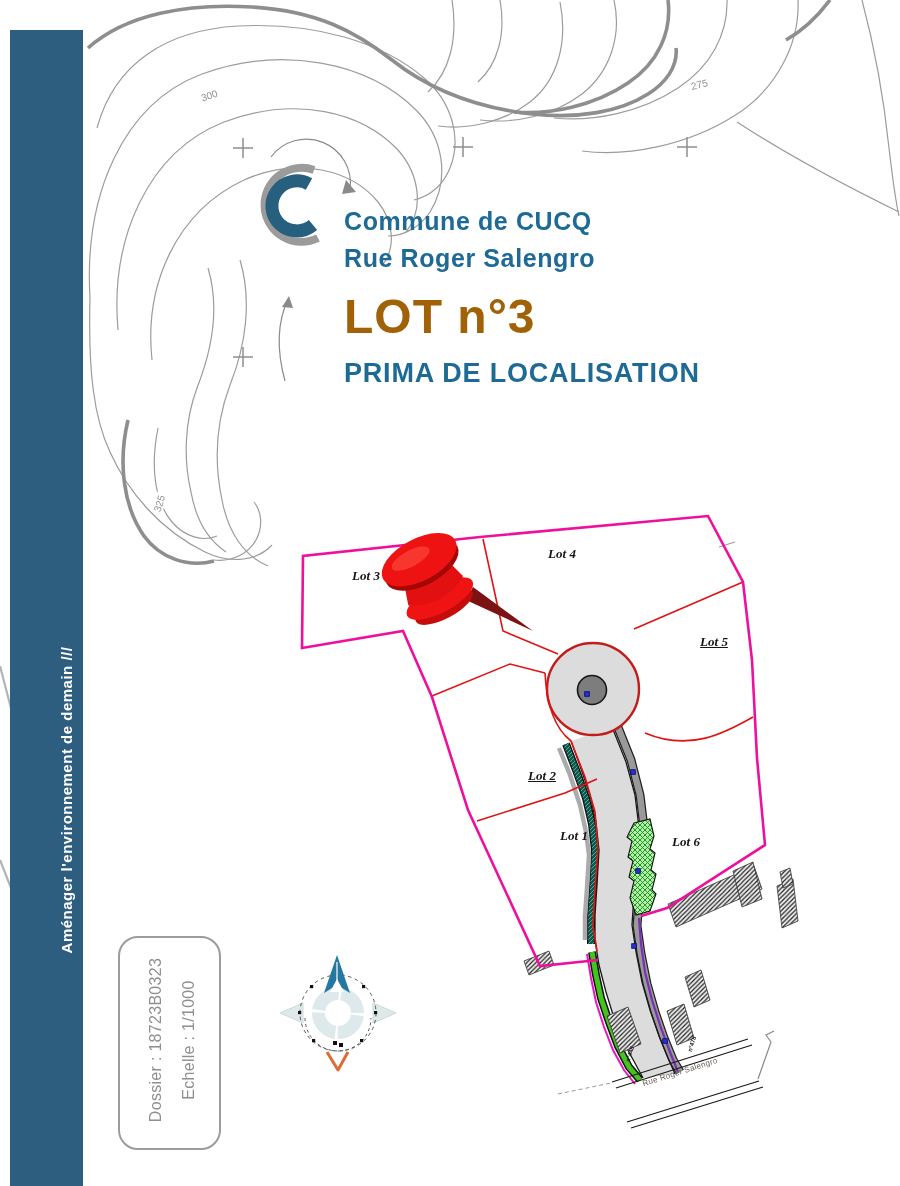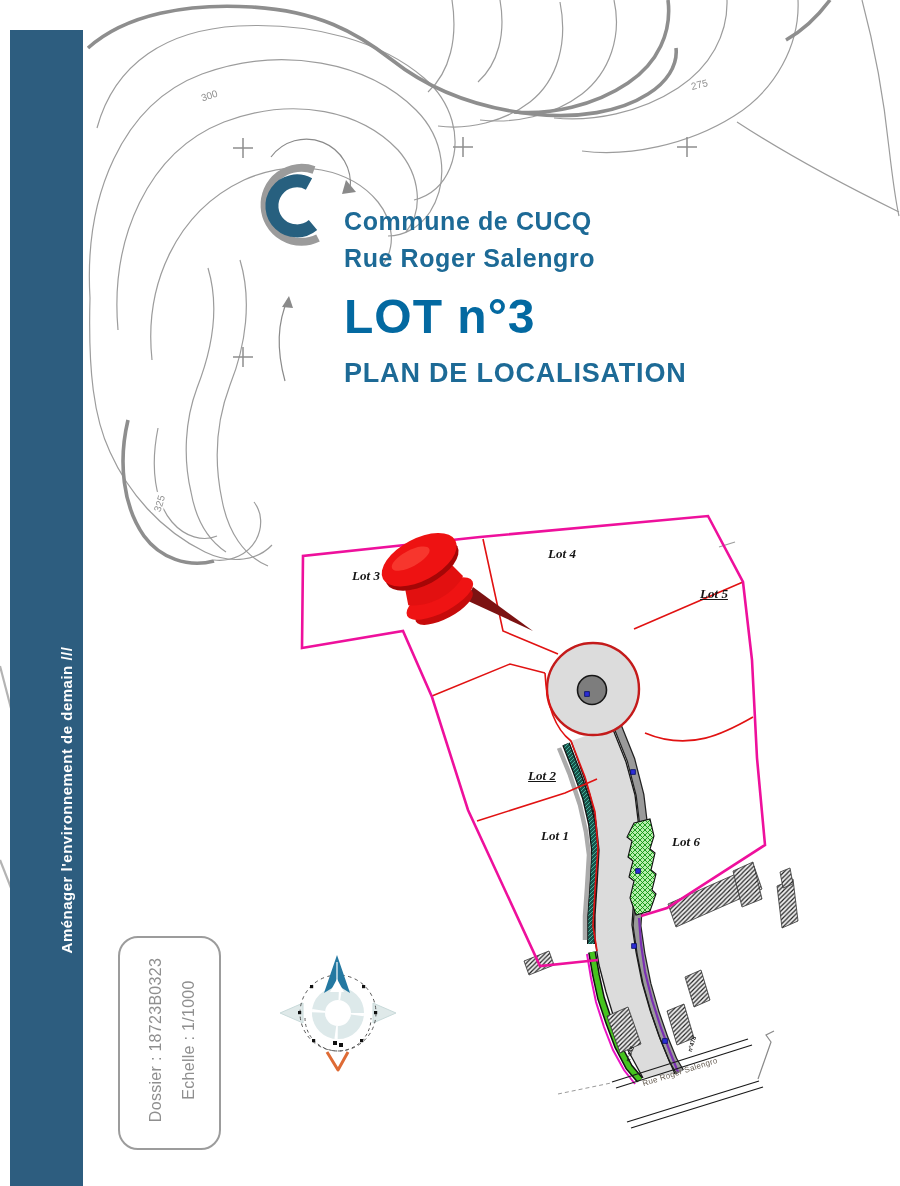--- a/index.html
+++ b/index.html
@@ -4,21 +4,21 @@
 <style>
   html,body{margin:0;padding:0;background:#e8e8e8;}
   .page{position:relative;width:900px;height:1186px;background:#ffffff;overflow:hidden;
         font-family:"Liberation Sans",sans-serif;}
   .page svg{position:absolute;left:0;top:0;}
   .sidebar{position:absolute;left:10px;top:30px;width:73px;height:1156px;background:#2d5d7f;}
   .tagline{position:absolute;left:66px;top:800px;transform:translate(-50%,-50%) rotate(-90deg);
            white-space:nowrap;color:#ffffff;font-size:15px;font-weight:700;letter-spacing:.5px;}
   .titleblock{position:absolute;left:328px;top:203px;color:#1d6a96;margin-left:16px;}
   .addr{font-size:25px;font-weight:700;line-height:37px;letter-spacing:.6px;}
-  .bigtitle{font-size:48px;font-weight:700;letter-spacing:1px;margin-top:12px;color:#0369a1;}
+  .bigtitle{font-size:48px;font-weight:700;letter-spacing:1px;margin-top:12px;color:#a16207;}
   .subtitle{font-size:27px;font-weight:700;letter-spacing:.8px;margin-top:14px;}
   .topolabel{position:absolute;font-size:10px;color:#8f8f8f;background:#fff;padding:0 2px;
              white-space:nowrap;transform-origin:center;}
   .lotlabel{position:absolute;font-family:"Liberation Serif",serif;font-style:italic;font-weight:700;
             font-size:13px;color:#151515;white-space:nowrap;transform:translate(-50%,-50%);}
   .streetlabel{position:absolute;font-size:8px;color:#6a6156;letter-spacing:.3px;white-space:nowrap;
                transform:translate(-50%,-50%) rotate(-17.5deg);}
   .houseno{position:absolute;font-size:6px;font-weight:700;color:#222;white-space:nowrap;
            transform:translate(-50%,-50%) rotate(-72deg);}
   .cartouche{position:absolute;left:118px;top:936px;width:99px;height:210px;
@@ -197,32 +197,32 @@
   </g>
 </svg>
 
   <div class="sidebar"></div>
   <span class="tagline">Aménager l'environnement de demain ///</span>
 
   <div class="titleblock">
     <div class="addr">Commune de CUCQ</div>
     <div class="addr">Rue Roger Salengro</div>
     <div class="bigtitle">LOT n°3</div>
-    <div class="subtitle">PLAN DE LOCALISATION</div>
+    <div class="subtitle">PRIMA DE LOCALISATION</div>
   </div>
 
   <span class="topolabel" style="left:199px;top:90px;transform:rotate(-18deg);">300</span>
   <span class="topolabel" style="left:689px;top:79px;transform:rotate(-14deg);">275</span>
   <span class="topolabel" style="left:149px;top:498px;transform:rotate(-73deg);">325</span>
 
   <span class="lotlabel" style="left:366px;top:576px;">Lot 3</span>
   <span class="lotlabel" style="left:562px;top:554px;">Lot 4</span>
-  <span class="lotlabel" style="left:714px;top:594px;text-decoration:underline;">Lot 5</span>
+  <span class="lotlabel" style="left:714px;top:642px;text-decoration:underline;">Lot 5</span>
   <span class="lotlabel" style="left:542px;top:776px;text-decoration:underline;">Lot 2</span>
-  <span class="lotlabel" style="left:555px;top:836px;">Lot 1</span>
+  <span class="lotlabel" style="left:574px;top:836px;">Lot 1</span>
   <span class="lotlabel" style="left:686px;top:842px;">Lot 6</span>
 
   <span class="streetlabel" style="left:680px;top:1072px;">Rue Roger Salengro</span>
   <span class="houseno" style="left:630px;top:1054px;">n°448</span>
   <span class="houseno" style="left:692px;top:1044px;">n°478</span>
 
   <div class="cartouche"></div>
   <span class="cartouche-line" style="left:156px;top:1040px;">Dossier : 18723B0323</span>
   <span class="cartouche-line" style="left:189px;top:1040px;">Echelle : 1/1000</span>
 

